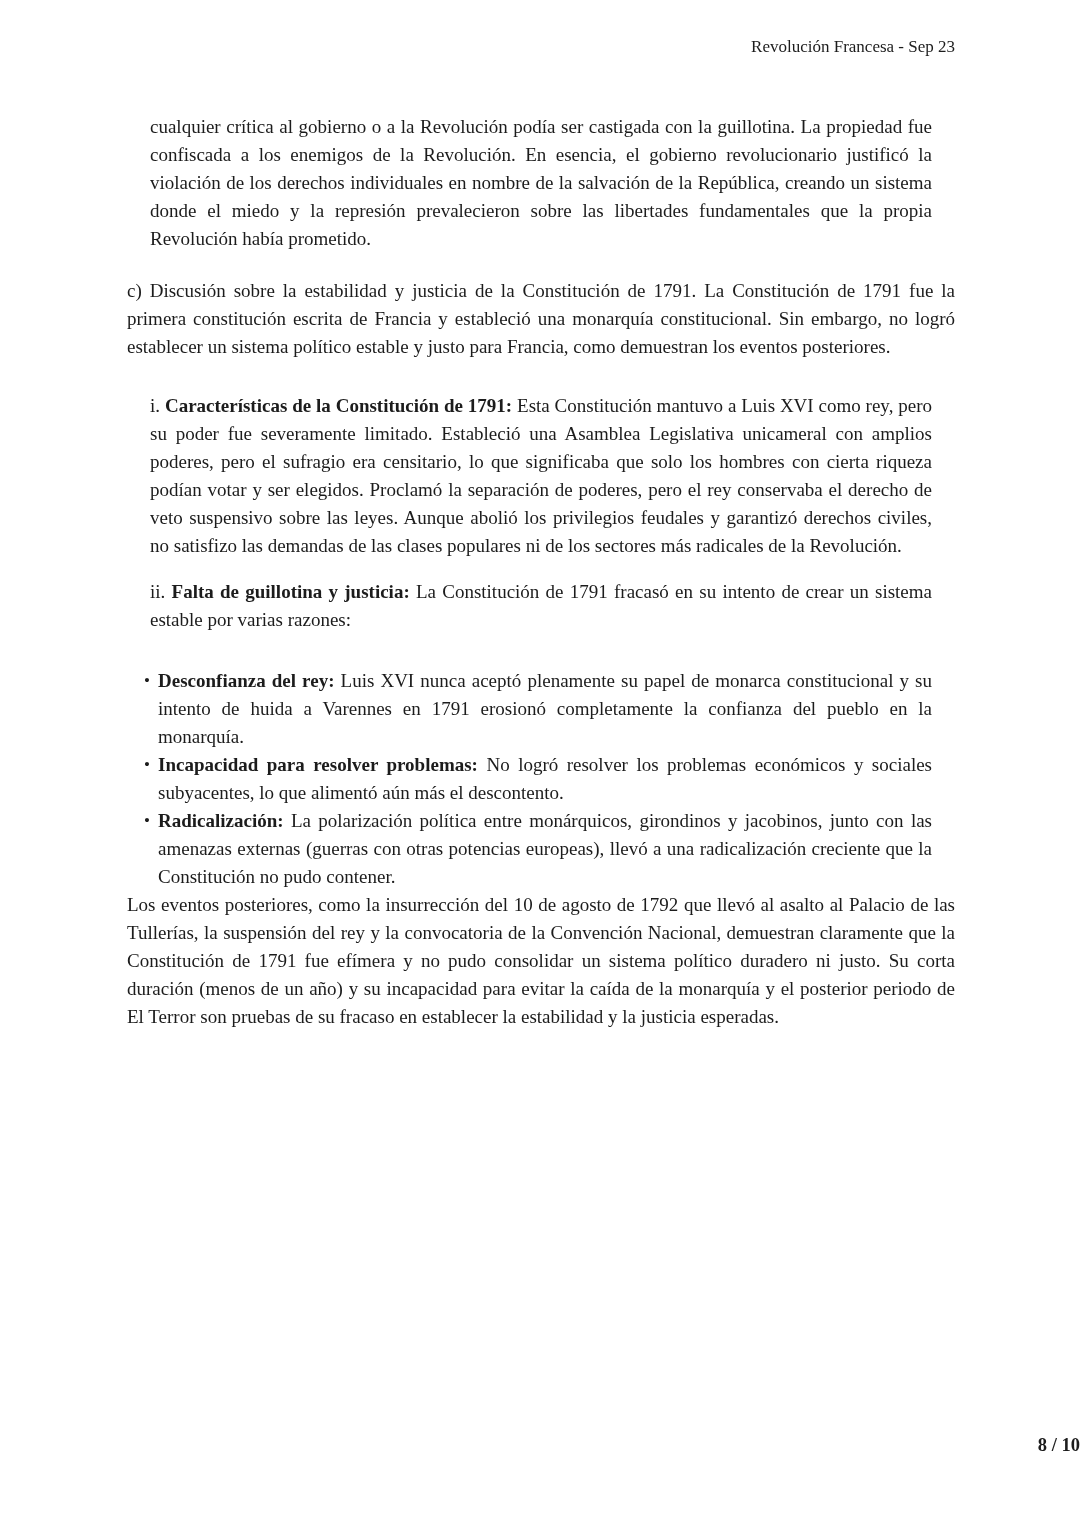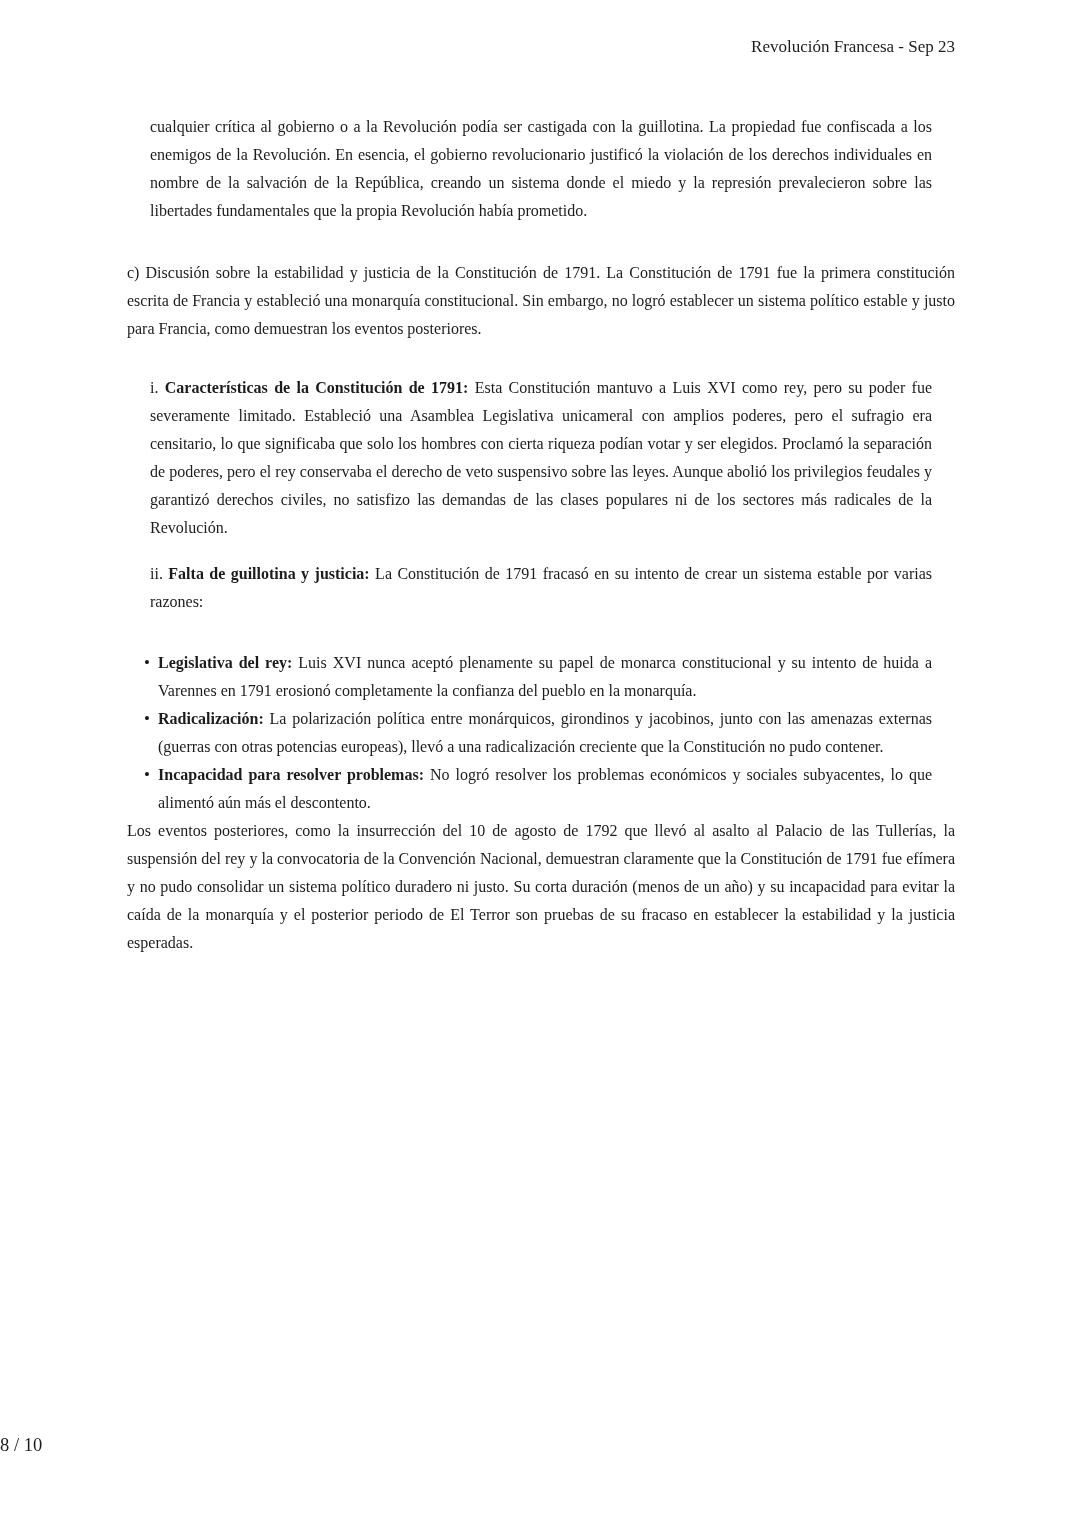--- a/index.html
+++ b/index.html
@@ -26,27 +26,27 @@
     text-align: right;
     font-size: 17px;
     line-height: 22px;
     color: #1c1c1c;
   }
   .content {
     position: absolute;
     top: 113px;
     left: 127px;
     width: 828px;
-    font-size: 16px;
+    font-size: 19px;
     line-height: 28px;
     text-align: justify;
   }
   .para { text-align: justify; }
   .indented { margin-left: 23px; margin-right: 23px; }
-  .sp-c      { margin-top: 34px; }
+  .sp-c      { margin-top: 24px; }
   .sp-itemi  { margin-top: 31px; }
   .sp-itemii { margin-top: 18px; }
   .sp-list   { margin-top: 33px; }
   .sp-final  { }
   b { font-weight: bold; }
   i { font-style: italic; }
   ul.bullets {
     list-style: none;
     margin-left: 17px;
     margin-right: 23px;
@@ -61,23 +61,24 @@
     position: absolute;
     left: 0;
     top: 0;
     font-size: 17px;
   }
   .footer {
     position: absolute;
     top: 1433px;
     left: 0;
     width: 1080px;
-    text-align: left;
+    text-align: right;
     font-size: 18.5px;
     line-height: 24px;
+    font-weight: bold;
   }
 </style>
 </head>
 <body>
 
 <div class="page">
 
   <div class="header">
     <span>Revolución Francesa - Sep 23</span>
   </div>
@@ -86,23 +87,23 @@
 
     <p class="para indented">cualquier crítica al gobierno o a la Revolución podía ser castigada con la guillotina. La propiedad fue confiscada a los enemigos de la Revolución. En esencia, el gobierno revolucionario justificó la violación de los derechos individuales en nombre de la salvación de la República, creando un sistema donde el miedo y la represión prevalecieron sobre las libertades fundamentales que la propia Revolución había prometido.</p>
 
     <p class="para sp-c">c) Discusión sobre la estabilidad y justicia de la Constitución de 1791. La Constitución de 1791 fue la primera constitución escrita de Francia y estableció una monarquía constitucional. Sin embargo, no logró establecer un sistema político estable y justo para Francia, como demuestran los eventos posteriores.</p>
 
     <p class="para indented sp-itemi"><span>i. </span><b>Características de la Constitución de 1791:</b><span> Esta Constitución mantuvo a Luis XVI como rey, pero su poder fue severamente limitado. Estableció una Asamblea Legislativa unicameral con amplios poderes, pero el sufragio era censitario, lo que significaba que solo los hombres con cierta riqueza podían votar y ser elegidos. Proclamó la separación de poderes, pero el rey conservaba el derecho de veto suspensivo sobre las leyes. Aunque abolió los privilegios feudales y garantizó derechos civiles, no satisfizo las demandas de las clases populares ni de los sectores más radicales de la Revolución.</span></p>
 
     <p class="para indented sp-itemii"><span>ii. </span><b>Falta de guillotina y justicia:</b><span> La Constitución de 1791 fracasó en su intento de crear un sistema estable por varias razones:</span></p>
 
     <ul class="bullets sp-list">
-      <li><b>Legislativa del rey:</b><span> Luis XVI nunca aceptó plenamente su papel de monarca constitucional y su intento de huida a Varennes en 1791 erosionó completamente la confianza del pueblo en la monarquía.</span></li>
+      <li><b>Desconfianza del rey:</b><span> Luis XVI nunca aceptó plenamente su papel de monarca constitucional y su intento de huida a Varennes en 1791 erosionó completamente la confianza del pueblo en la monarquía.</span></li>
+      <li><b>Incapacidad para resolver problemas:</b><span> No logró resolver los problemas económicos y sociales subyacentes, lo que alimentó aún más el descontento.</span></li>
       <li><b>Radicalización:</b><span> La polarización política entre monárquicos, girondinos y jacobinos, junto con las amenazas externas (guerras con otras potencias europeas), llevó a una radicalización creciente que la Constitución no pudo contener.</span></li>
-      <li><b>Incapacidad para resolver problemas:</b><span> No logró resolver los problemas económicos y sociales subyacentes, lo que alimentó aún más el descontento.</span></li>
     </ul>
 
     <p class="para sp-final">Los eventos posteriores, como la insurrección del 10 de agosto de 1792 que llevó al asalto al Palacio de las Tullerías, la suspensión del rey y la convocatoria de la Convención Nacional, demuestran claramente que la Constitución de 1791 fue efímera y no pudo consolidar un sistema político duradero ni justo. Su corta duración (menos de un año) y su incapacidad para evitar la caída de la monarquía y el posterior periodo de El Terror son pruebas de su fracaso en establecer la estabilidad y la justicia esperadas.</p>
 
   </div>
 
   <div class="footer">
     <span>8 / 10</span>
   </div>
 

